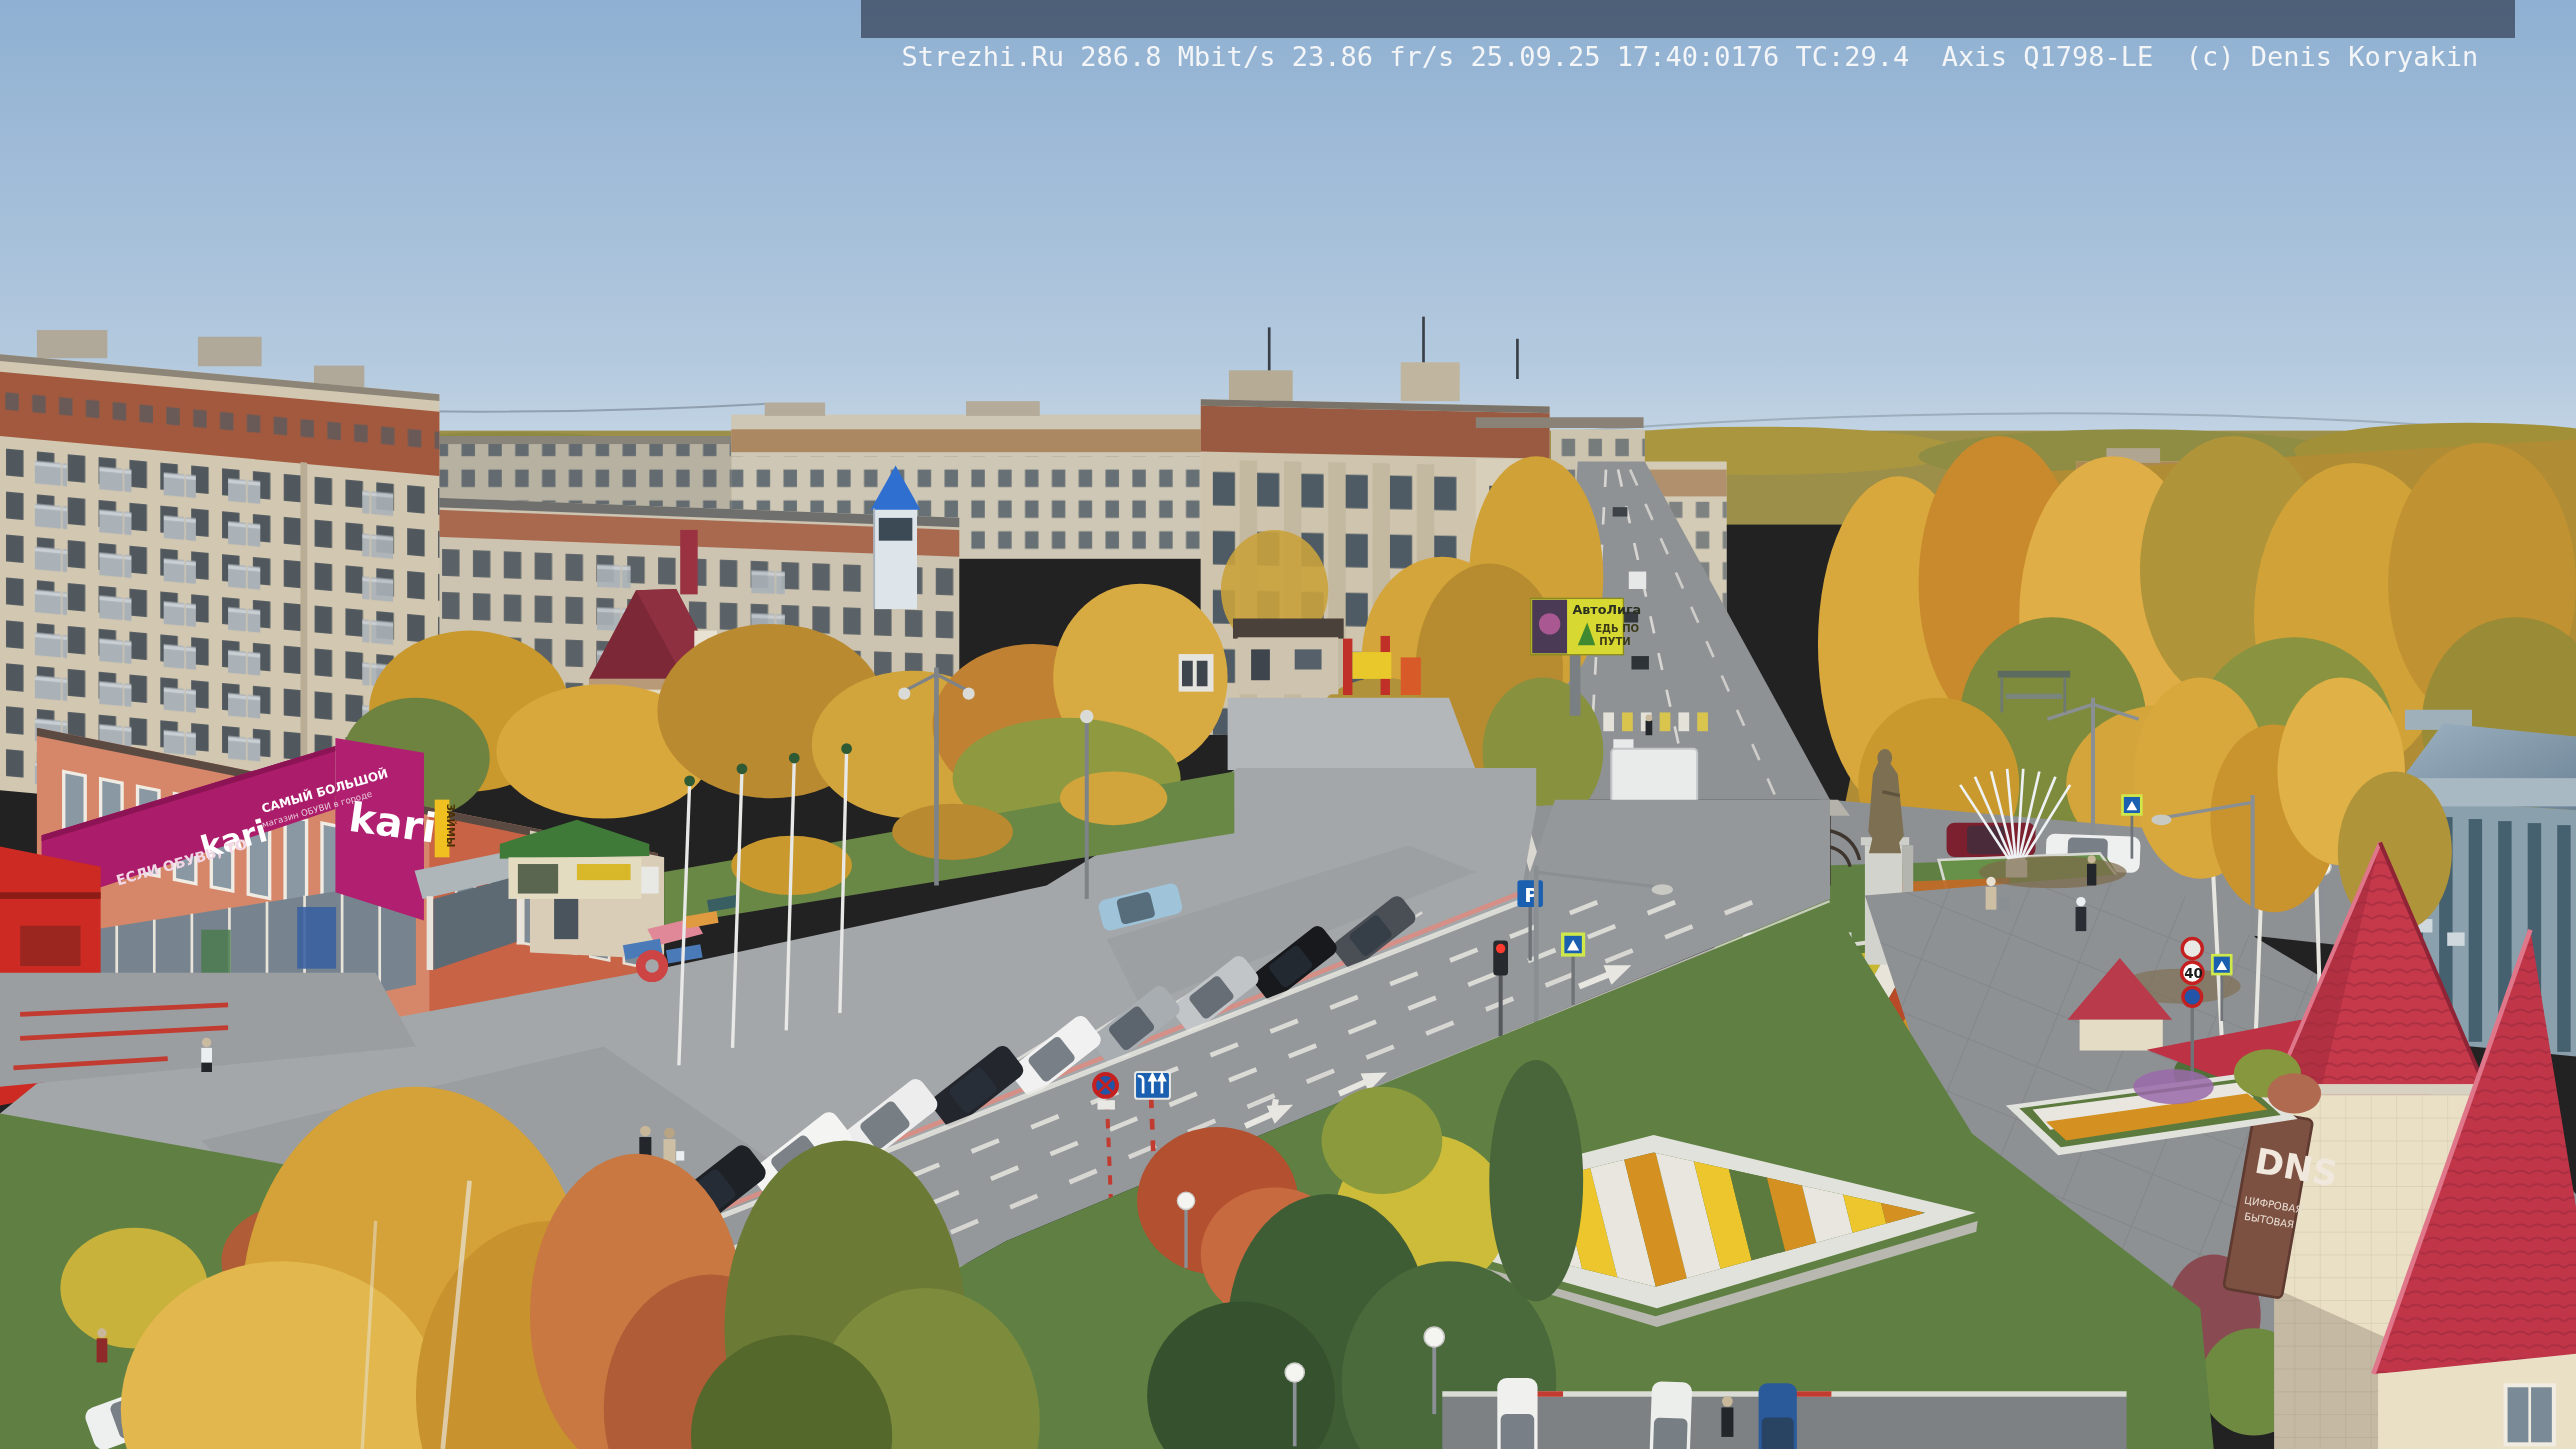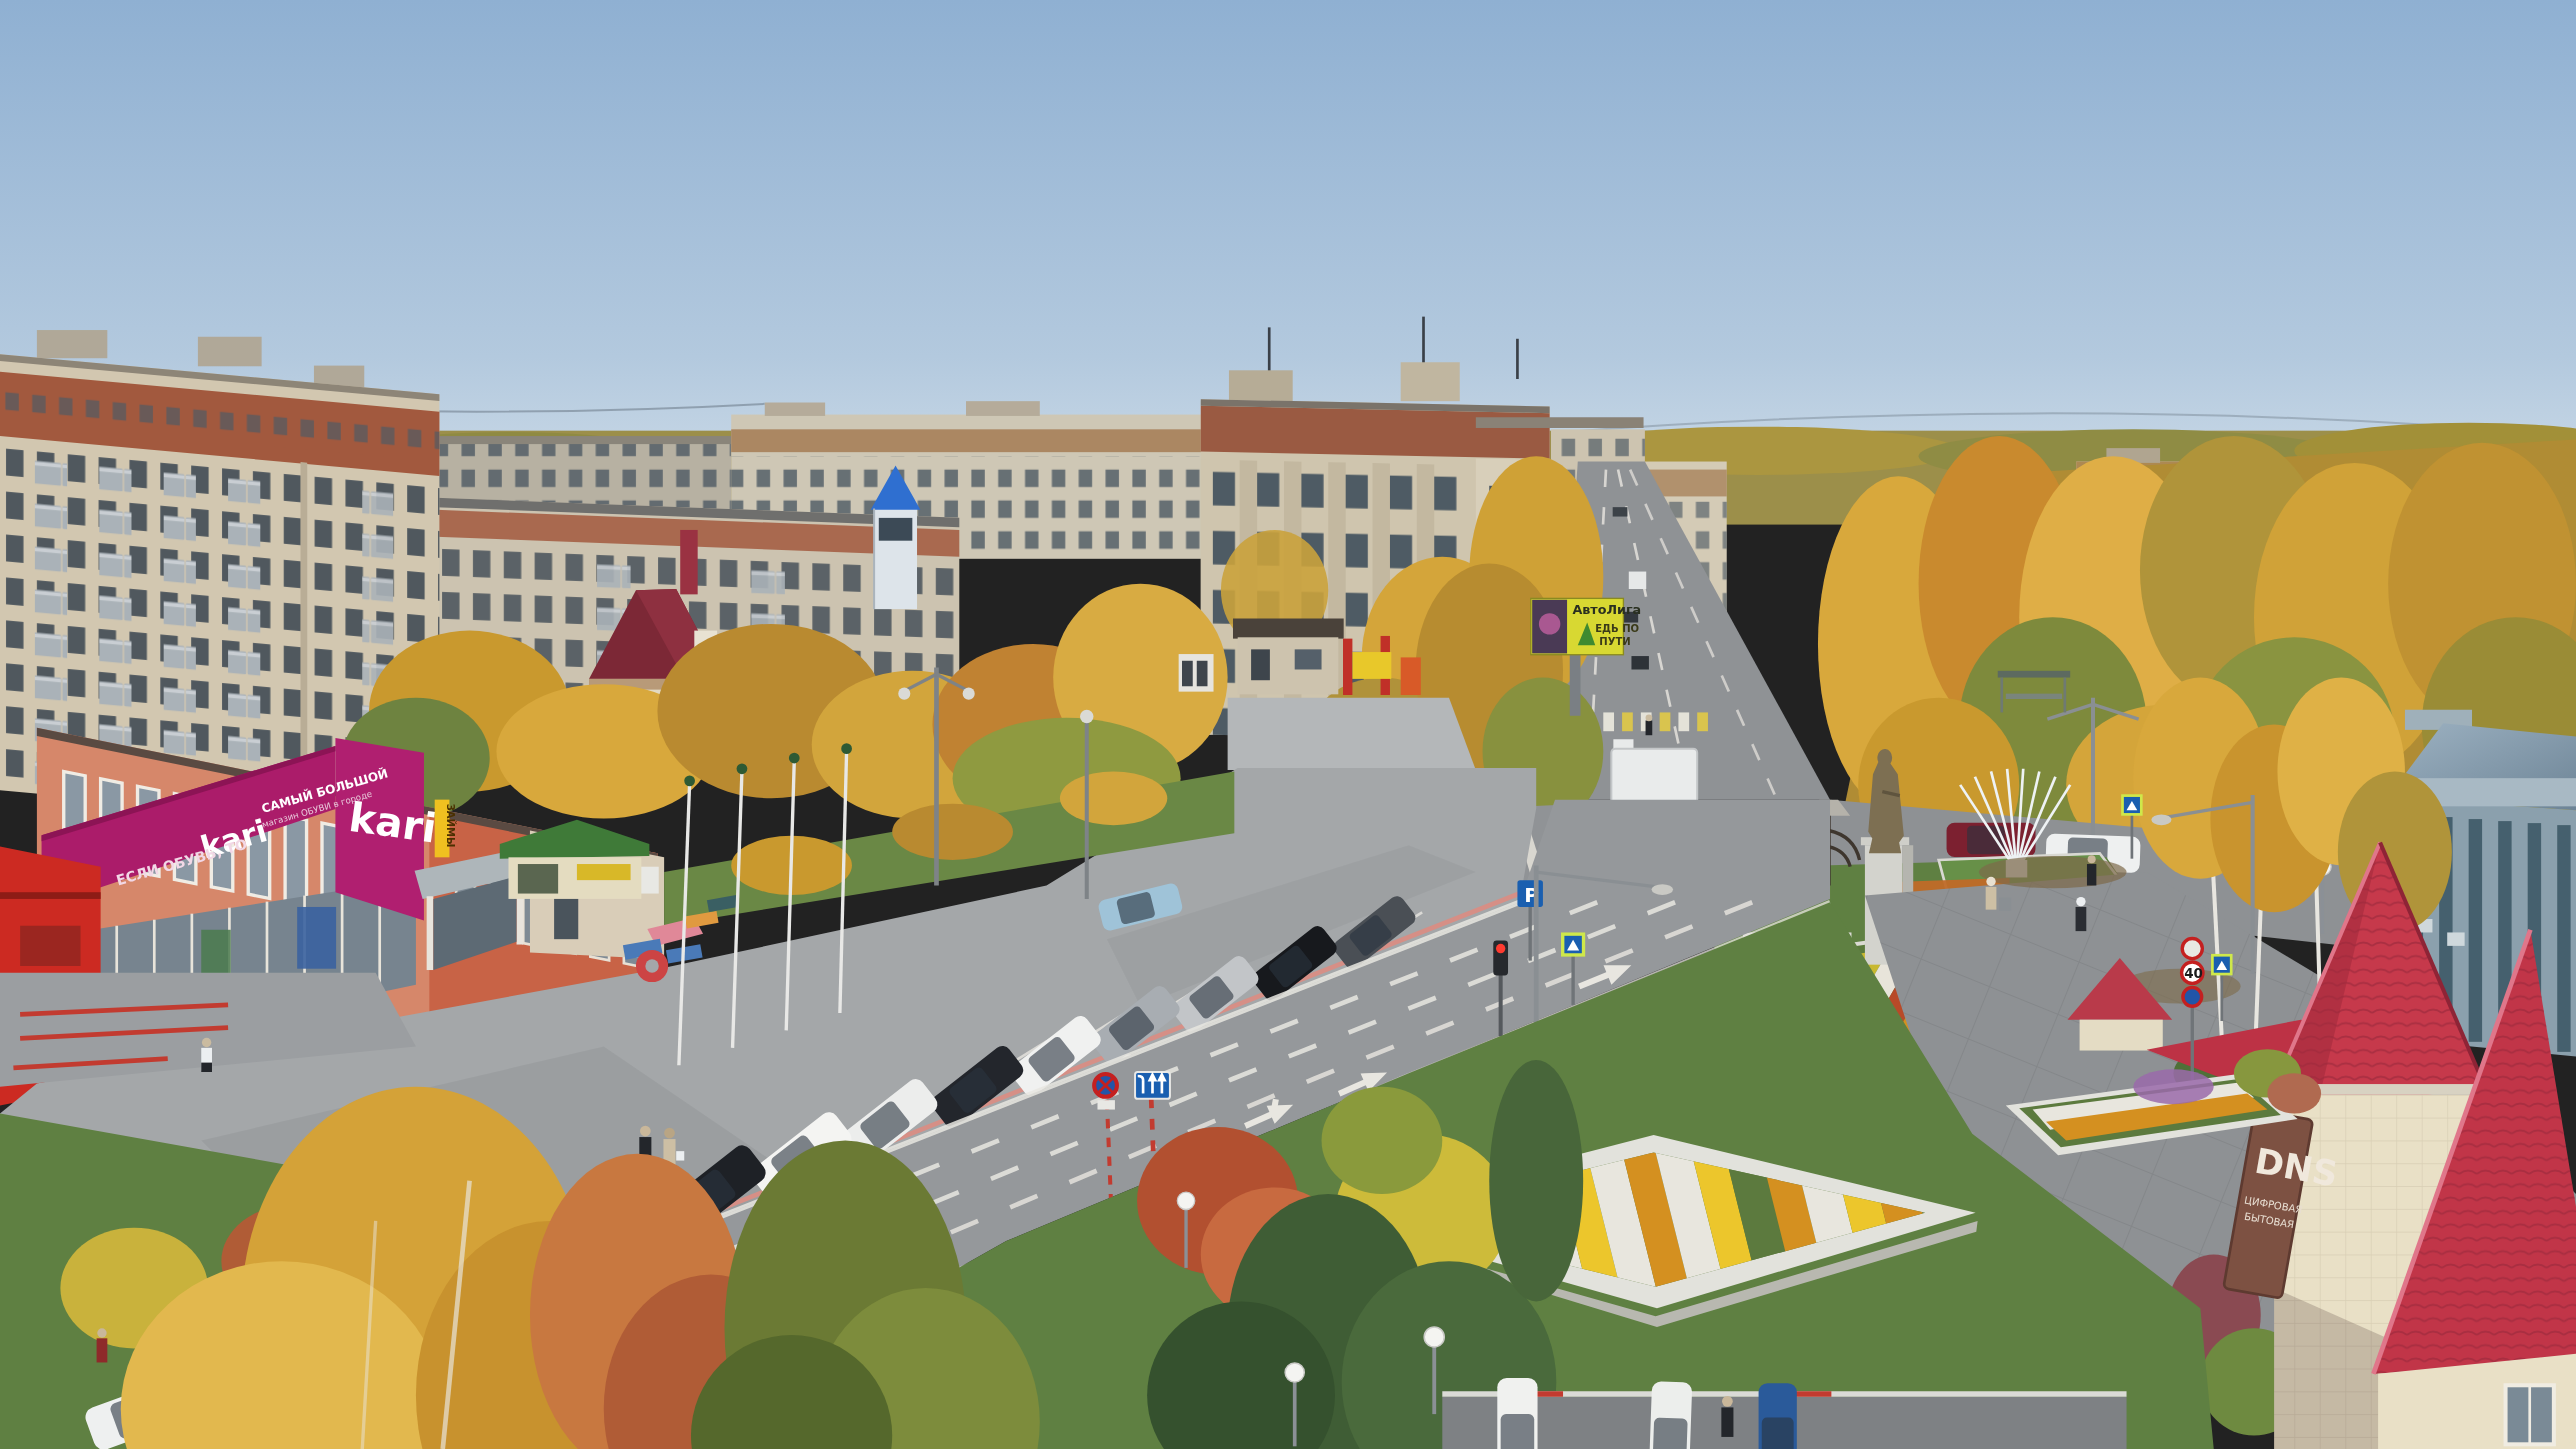--- a/index.html
+++ b/index.html
@@ -878,14 +878,17 @@
     <ellipse cx="1260" cy="1980" rx="180" ry="280" fill="#6b7a34"></ellipse>
     <ellipse cx="1380" cy="2120" rx="170" ry="200" fill="#7d8c3c"></ellipse>
     <ellipse cx="1180" cy="2140" rx="150" ry="150" fill="#55682c"></ellipse>
     <line x1="700" y1="1760" x2="660" y2="2160" stroke="#e8e4da" stroke-width="7" opacity="0.7"></line>
     <line x1="560" y1="1820" x2="540" y2="2160" stroke="#e8e4da" stroke-width="5" opacity="0.5"></line>
   </g>
 </g>
 
 </svg>
 
+<div class="overlay-bar">
+  <span>Strezhi.Ru 286.8 Mbit/s 23.86 fr/s 25.09.25 17:40:0176 TC:29.4  Axis Q1798-LE  (c) Denis Koryakin</span>
 </div>
+</div>
 
 
 </body></html>

